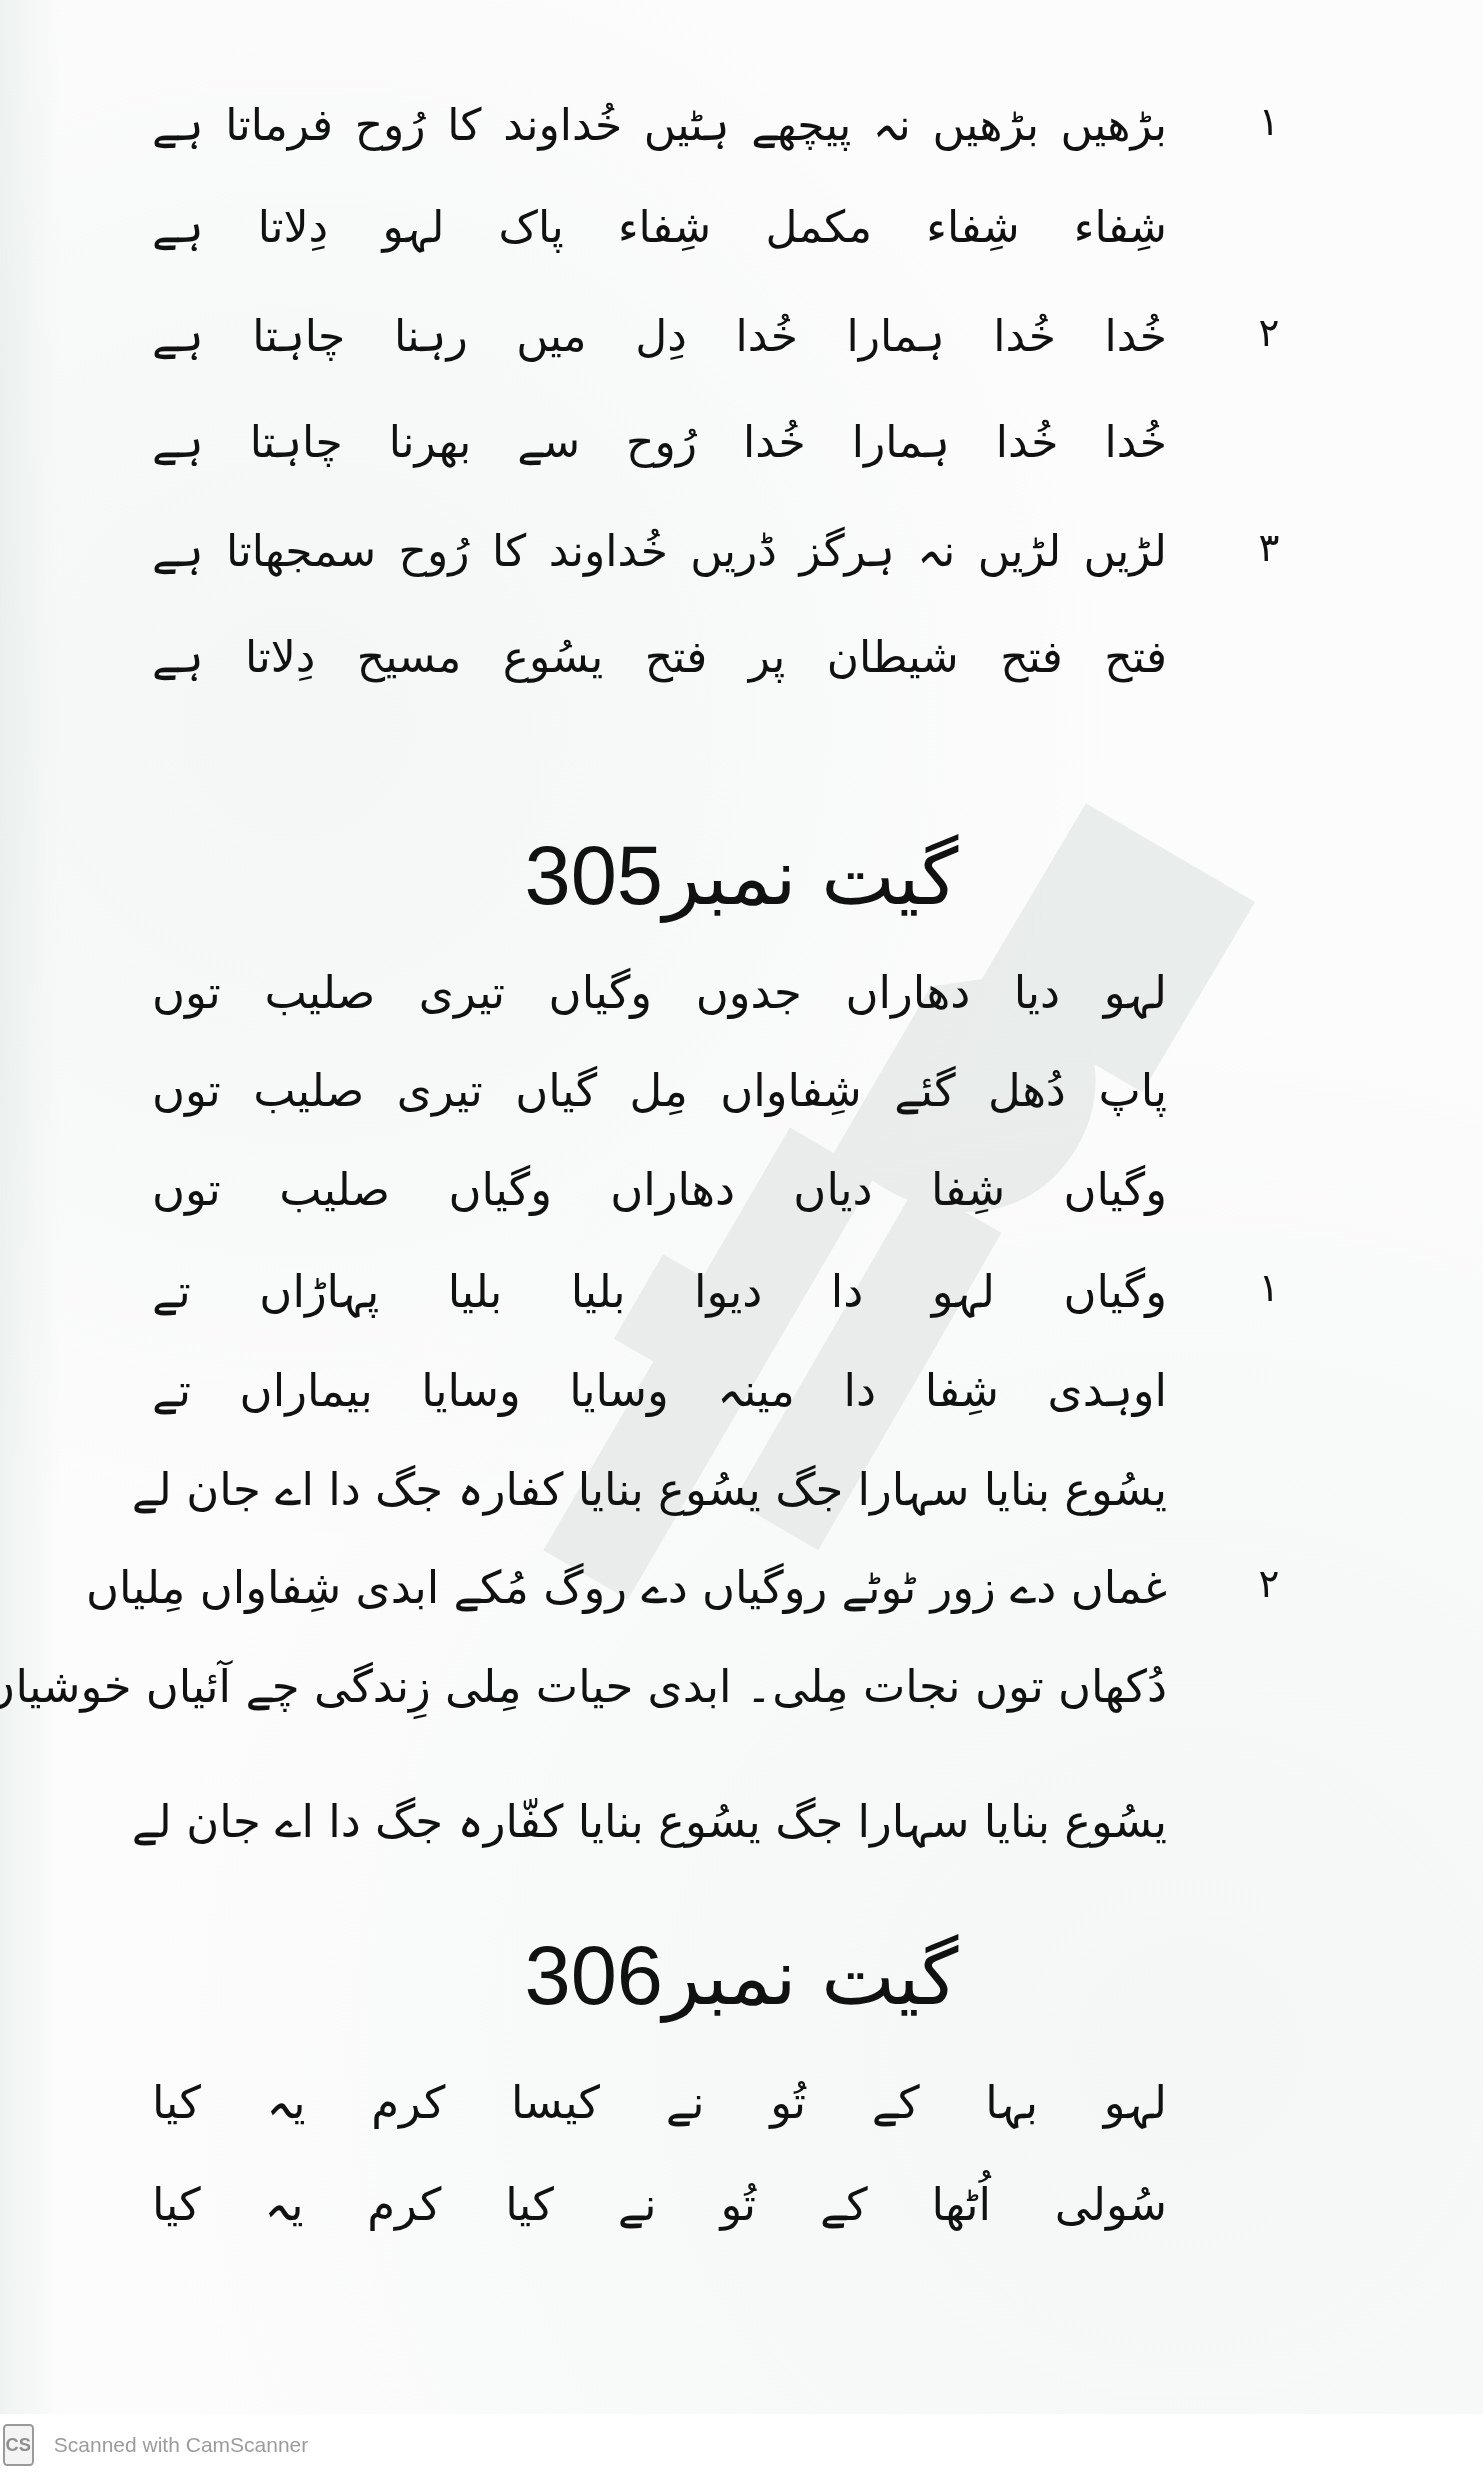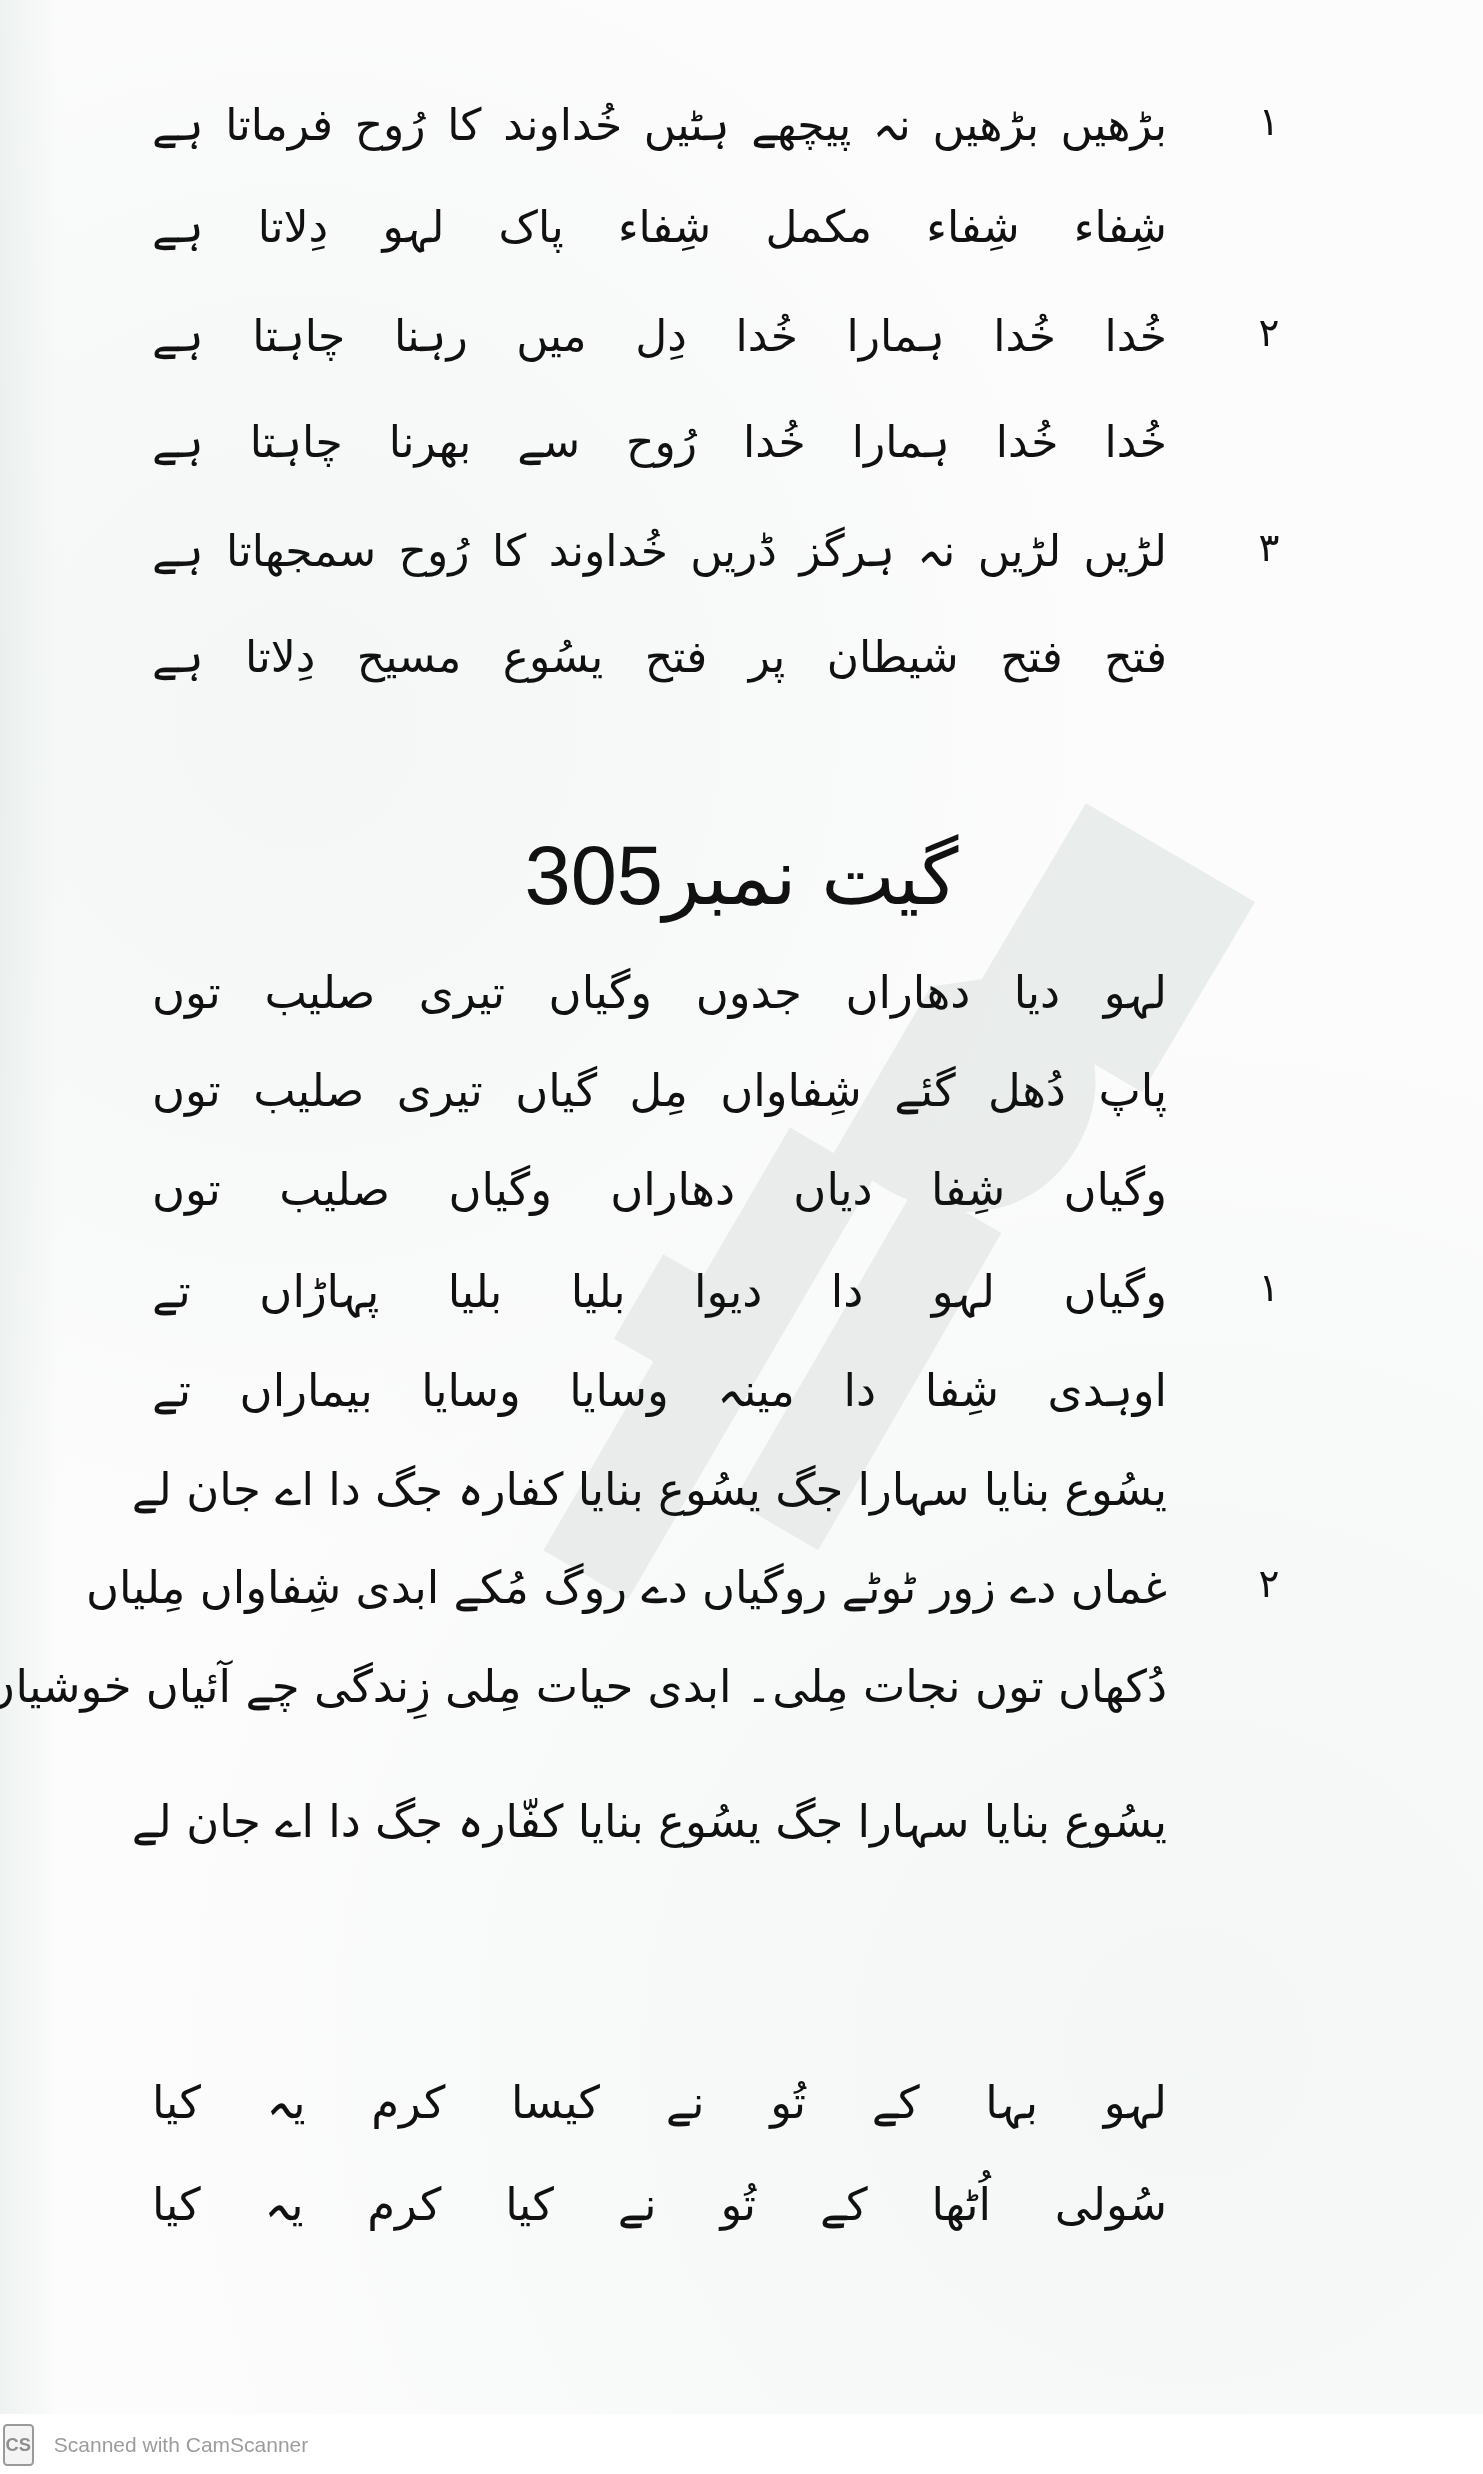--- a/index.html
+++ b/index.html
@@ -266,20 +266,23 @@
     <span class="word">بیماراں</span>
     <span class="word">تے</span>
   </div>
   <div class="hymn-line prose" style="top:1463px;">یسُوع بنایا سہارا جگ یسُوع بنایا کفارہ جگ دا اے جان لے</div>
 
   <div class="verse-num" style="top:1561px;">٢</div>
   <div class="hymn-line prose" style="top:1561px;">غماں دے زور ٹوٹے روگیاں دے روگ مُکے  ابدی شِفاواں مِلیاں</div>
   <div class="hymn-line prose" style="top:1660px;">دُکھاں توں نجات مِلی۔ ابدی حیات مِلی زِندگی چے آئیاں خوشیاں</div>
   <div class="hymn-line prose" style="top:1759px;margin-top:36px;">یسُوع بنایا سہارا جگ یسُوع بنایا کفّارہ جگ دا اے جان لے</div>
 
+  <div class="title" style="top:1928px;">
+    <span>گیت نمبر</span><span class="num">306</span>
+  </div>
 
   <div class="hymn-line" style="top:2076px;">
     <span class="word">لہو</span>
     <span class="word">بہا</span>
     <span class="word">کے</span>
     <span class="word">تُو</span>
     <span class="word">نے</span>
     <span class="word">کیسا</span>
     <span class="word">کرم</span>
     <span class="word">یہ</span>

